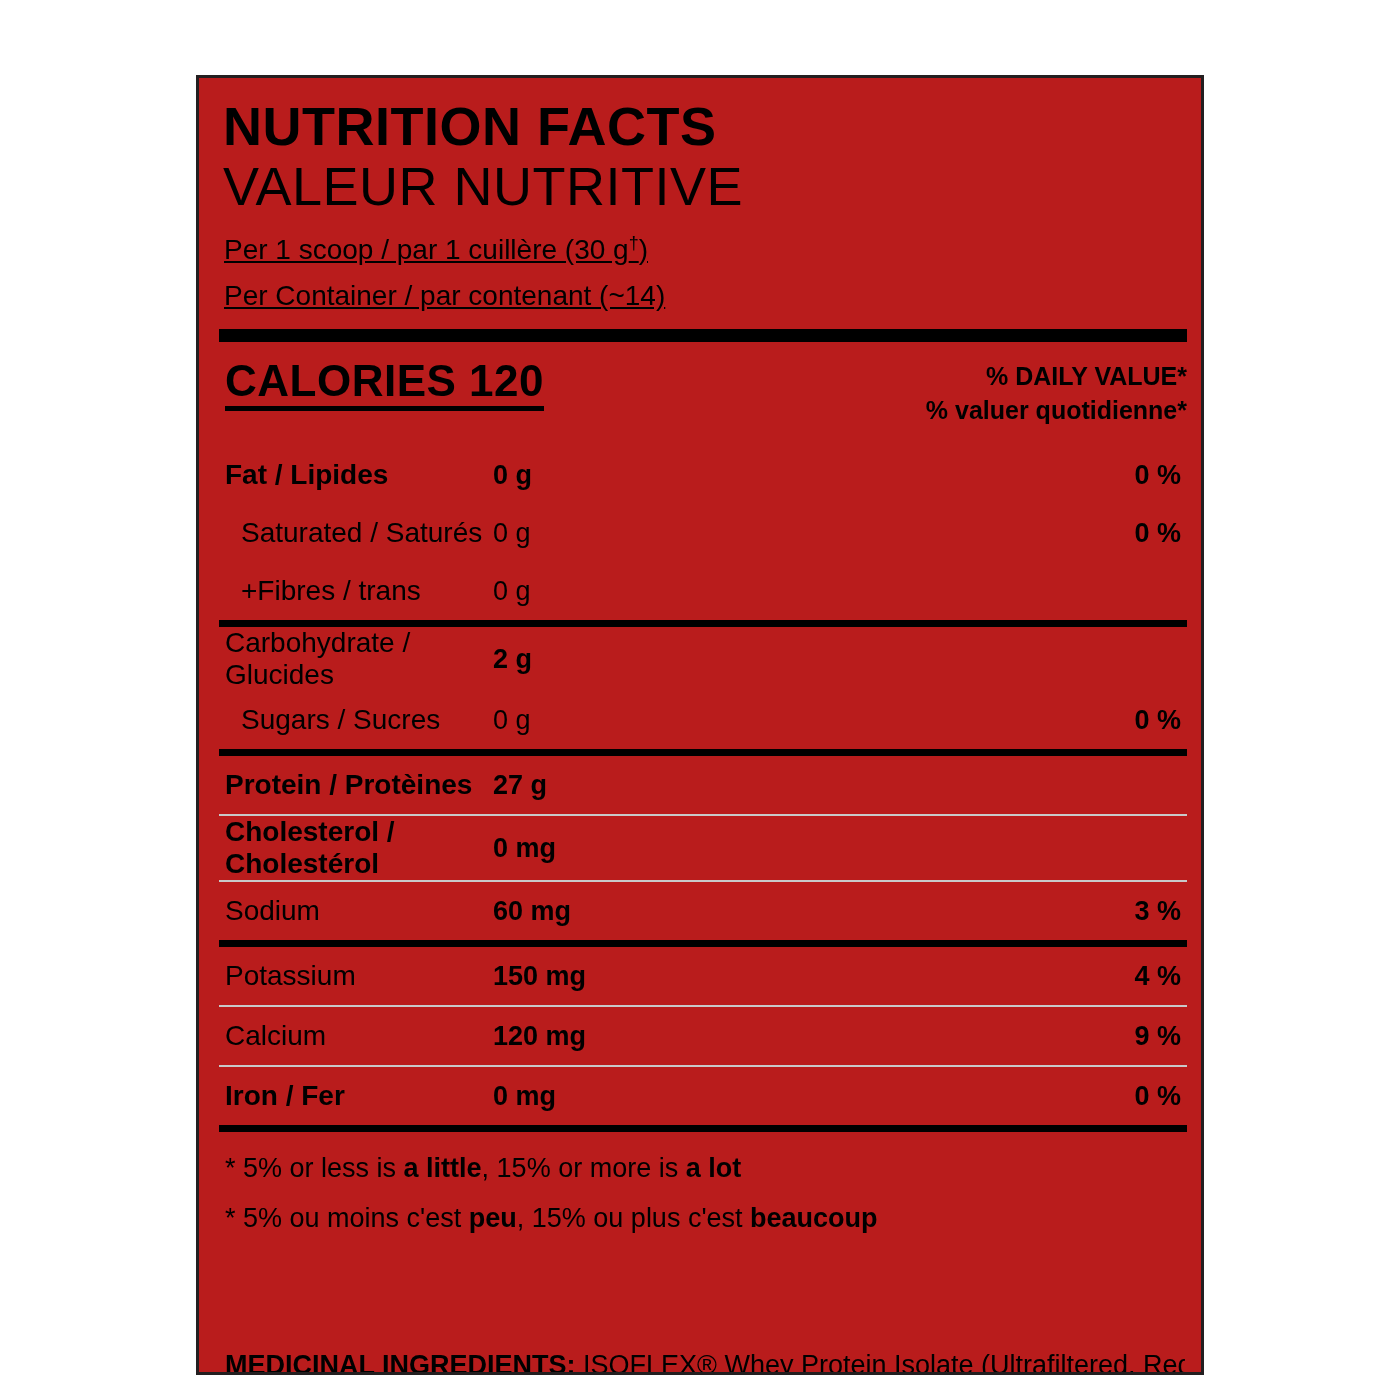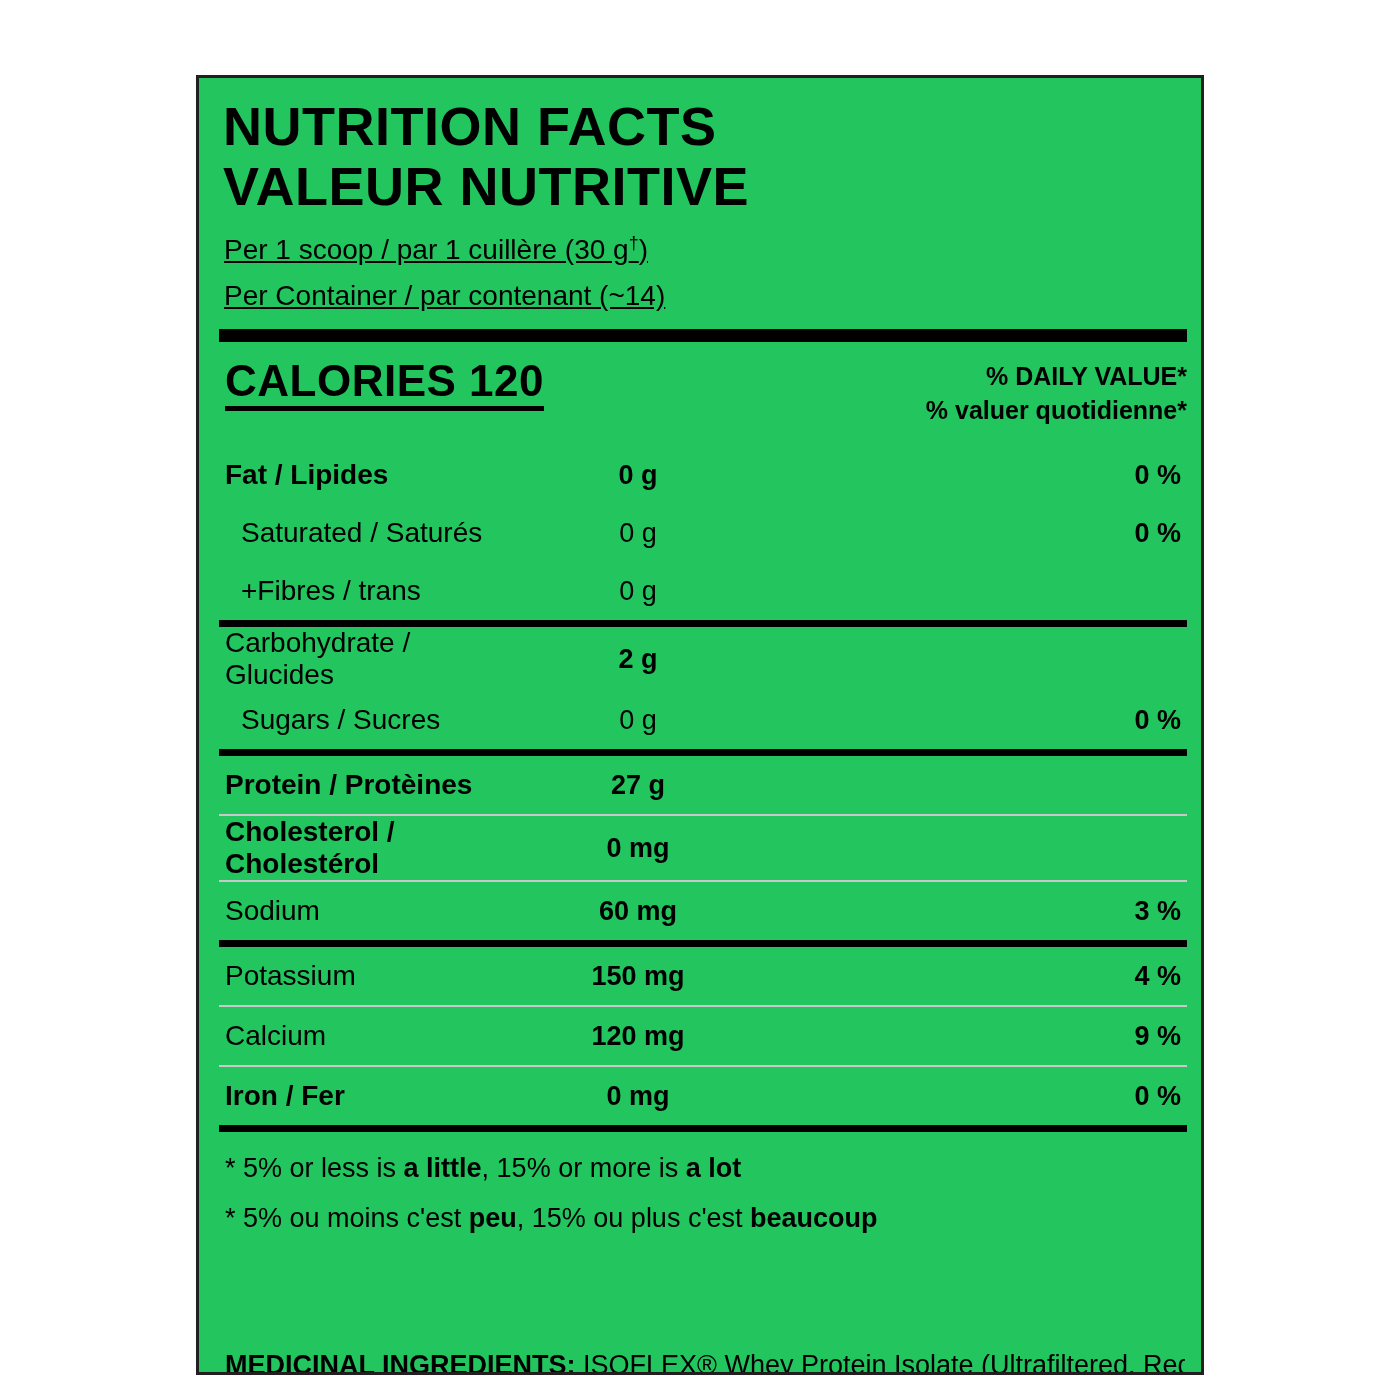--- a/index.html
+++ b/index.html
@@ -15,39 +15,39 @@
     overflow: hidden;
   }
   .panel {
     position: absolute;
     left: 196px;
     top: 75px;
     width: 1008px;
     height: 1300px;
     border: 3px solid #231f20;
     box-sizing: border-box;
-    background: #22c55e;
+    background: #b91c1c;
     overflow: hidden;
   }
   .inner {
     position: absolute;
     left: 20px;
     top: 18px;
     width: 968px;
   }
   .title1 {
     font-size: 54px;
     font-weight: bold;
     letter-spacing: 0.5px;
     line-height: 1.12;
     margin: 0 0 0 4px;
   }
   .title2 {
     font-size: 54px;
-    font-weight: bold;
+    font-weight: normal;
     letter-spacing: 0.5px;
     line-height: 1.12;
     margin: 0 0 10px 4px;
   }
   .serving {
     font-size: 28px;
     line-height: 1.65;
     margin-left: 5px;
     text-decoration: underline;
   }
@@ -110,21 +110,21 @@
     height: 58px;
   }
   .c-name {
     font-size: 28px;
     padding-left: 6px !important;
   }
   .c-name.bold { font-weight: bold; }
   .c-name.indent { padding-left: 22px !important; }
   .c-amt {
     font-size: 27px;
-    text-align: center;
+    text-align: left;
     width: 290px;
     padding-right: 178px !important;
   }
   .c-amt.bold { font-weight: bold; }
   .c-pct {
     font-size: 27px;
     text-align: right;
     width: 220px;
     font-weight: bold;
     padding-right: 6px !important;

